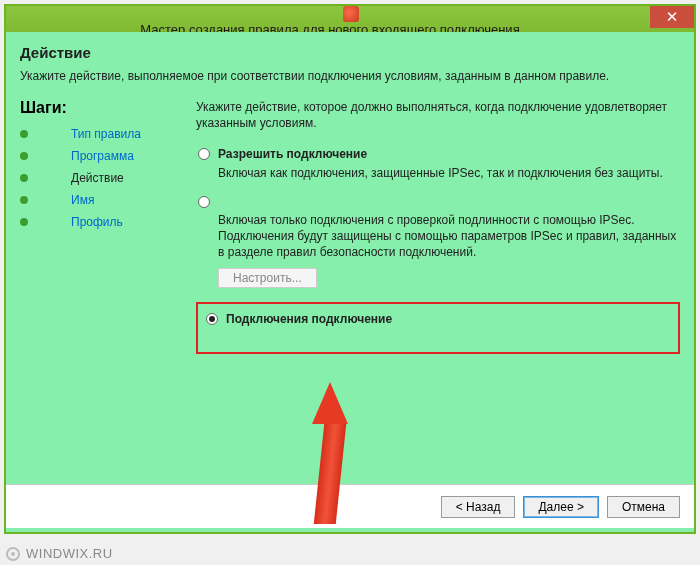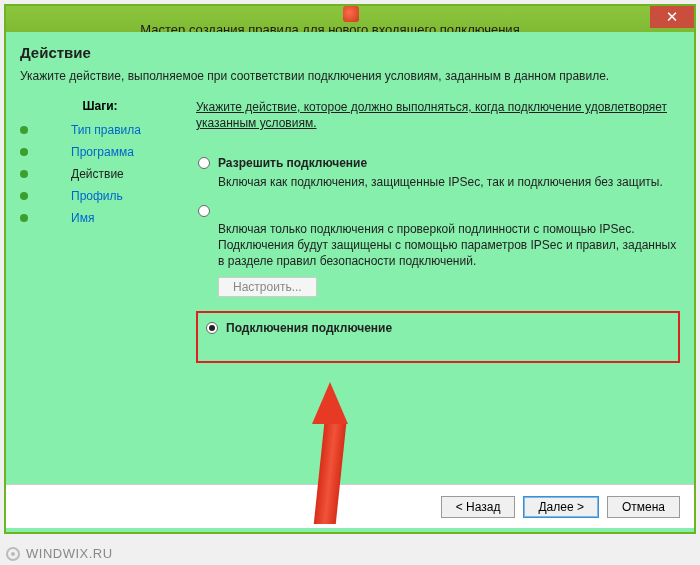--- a/index.html
+++ b/index.html
@@ -53,27 +53,27 @@
     padding: 12px 14px 10px 14px;
   }
   .header-title { font-size: 15px; font-weight: bold; color: #222; }
   .header-sub { color: #222; margin-top: 8px; font-size: 12px; }
   .body-area {
     display: flex;
     padding: 0 14px;
     height: 380px;
   }
   .sidebar { width: 160px; padding-top: 6px; }
-  .steps-label { font-size: 12px; font-weight: bold; margin-bottom: 10px; text-align: center; }
+  .steps-label { font-size: 16px; font-weight: bold; margin-bottom: 10px; }
   .step-row { display: flex; align-items: center; margin-bottom: 8px; font-size: 12px; gap: 37px; }
   .bullet { width: 8px; height: 8px; border-radius: 50%; background: #3b9e2f; margin-right: 6px; flex-shrink: 0; }
   .step-link { color: #0066cc; cursor: pointer; }
   .step-current { color: #222; }
   .main { flex: 1; padding: 6px 0 0 16px; }
-  .instr { color: #222; margin-bottom: 25px; line-height: 1.35; text-decoration: underline; }
+  .instr { color: #222; margin-bottom: 16px; line-height: 1.35; }
   .option-group { margin-bottom: 14px; padding-left: 2px; }
   .option-head { display: flex; align-items: center; }
   .radio {
     width: 12px; height: 12px; border: 1px solid #666; border-radius: 50%;
     margin-right: 8px; display: flex; align-items: center; justify-content: center;
     cursor: pointer; background: #fff;
   }
   .radio.checked::after {
     content: ""; width: 6px; height: 6px; border-radius: 50%; background: #222;
   }
@@ -157,25 +157,25 @@
         <div class="step-row">
           <div class="bullet"></div>
           <span class="step-link">Программа</span>
         </div>
         <div class="step-row">
           <div class="bullet"></div>
           <span class="step-current">Действие</span>
         </div>
         <div class="step-row">
           <div class="bullet"></div>
+          <span class="step-link">Имя</span>
+        </div>
+        <div class="step-row">
+          <div class="bullet"></div>
           <span class="step-link">Профиль</span>
-        </div>
-        <div class="step-row">
-          <div class="bullet"></div>
-          <span class="step-link">Имя</span>
         </div>
       </div>
 
       <div class="main">
         <div class="instr">Укажите действие, которое должно выполняться, когда подключение удовлетворяет указанным условиям.</div>
 
         <div class="option-group">
           <div class="option-head">
             <div class="radio"></div>
             <div class="option-label">Разрешить подключение</div>

